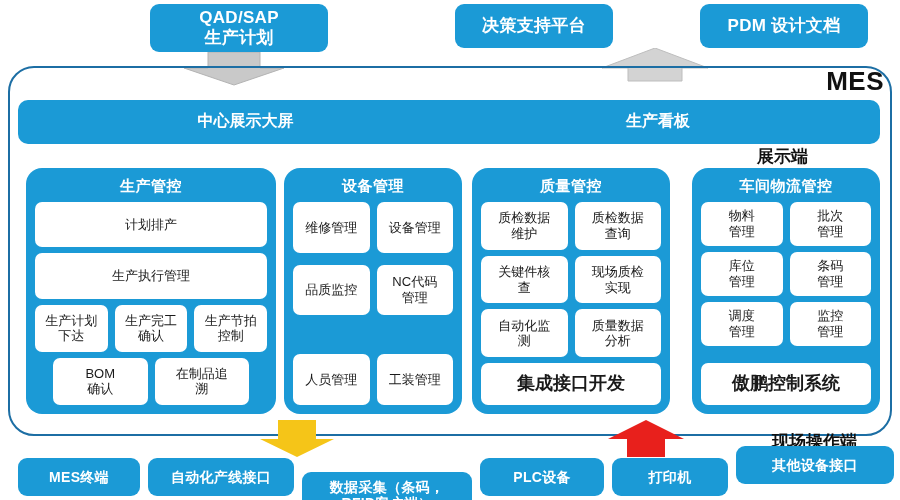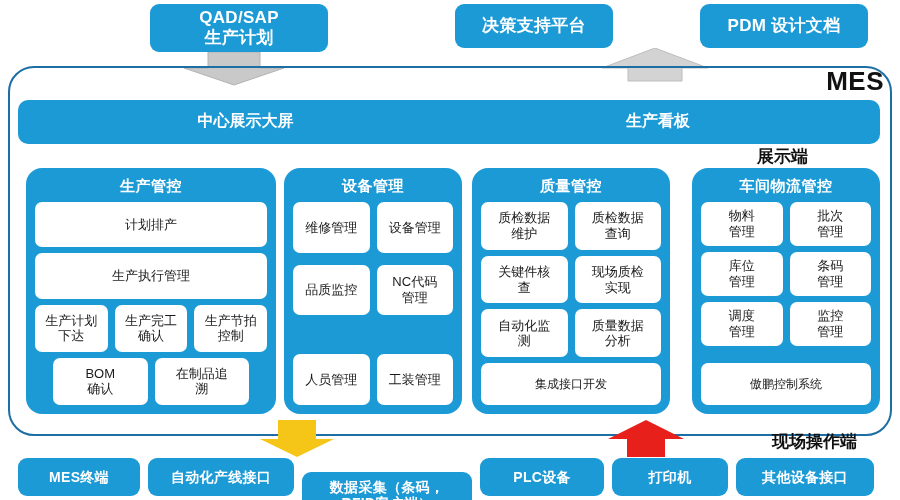--- a/index.html
+++ b/index.html
@@ -81,21 +81,21 @@
     background: #ffffff;
     color: #1a1a1a;
     border-radius: 7px;
     display: flex; align-items: center; justify-content: center;
     text-align: center;
     font-size: 13px;
     line-height: 1.2;
     flex: 1;
     padding: 2px 1px;
   }
-  .cell.strong { font-weight: normal; font-size: 12px; }
+  .cell.strong { font-weight: bold; font-size: 18px; }
 
   
   .arrow { position: absolute; }
   .arrow svg { display: block; }
 
   
   .term { font-size: 14px; }
 </style>
 </head>
 <body>
@@ -244,17 +244,17 @@
   </div>
 
   <div class="pill term" style="left:480px; top:458px; width:124px; height:38px;">
     <span>PLC设备</span>
   </div>
 
   <div class="pill term" style="left:612px; top:458px; width:116px; height:38px;">
     <span>打印机</span>
   </div>
 
-  <div class="pill term" style="left:736px; top:458px; width:138px; height:38px;">
+  <div class="pill term" style="left:736px; top:446px; width:158px; height:38px;">
     <span>其他设备接口</span>
   </div>
 
 </div>
 
 </body></html>

